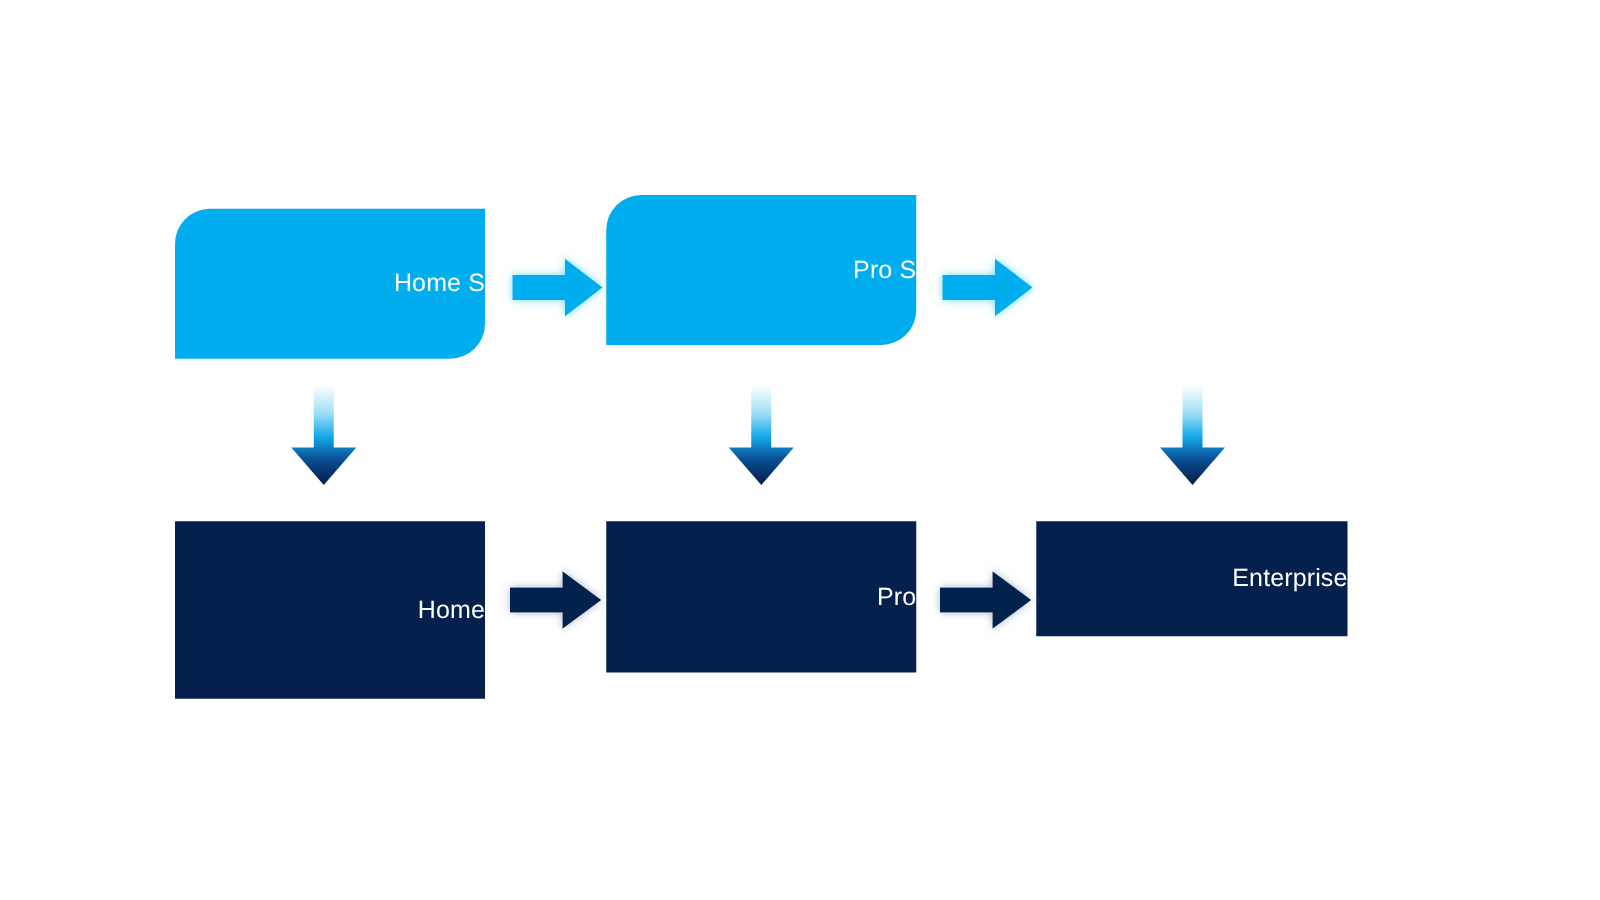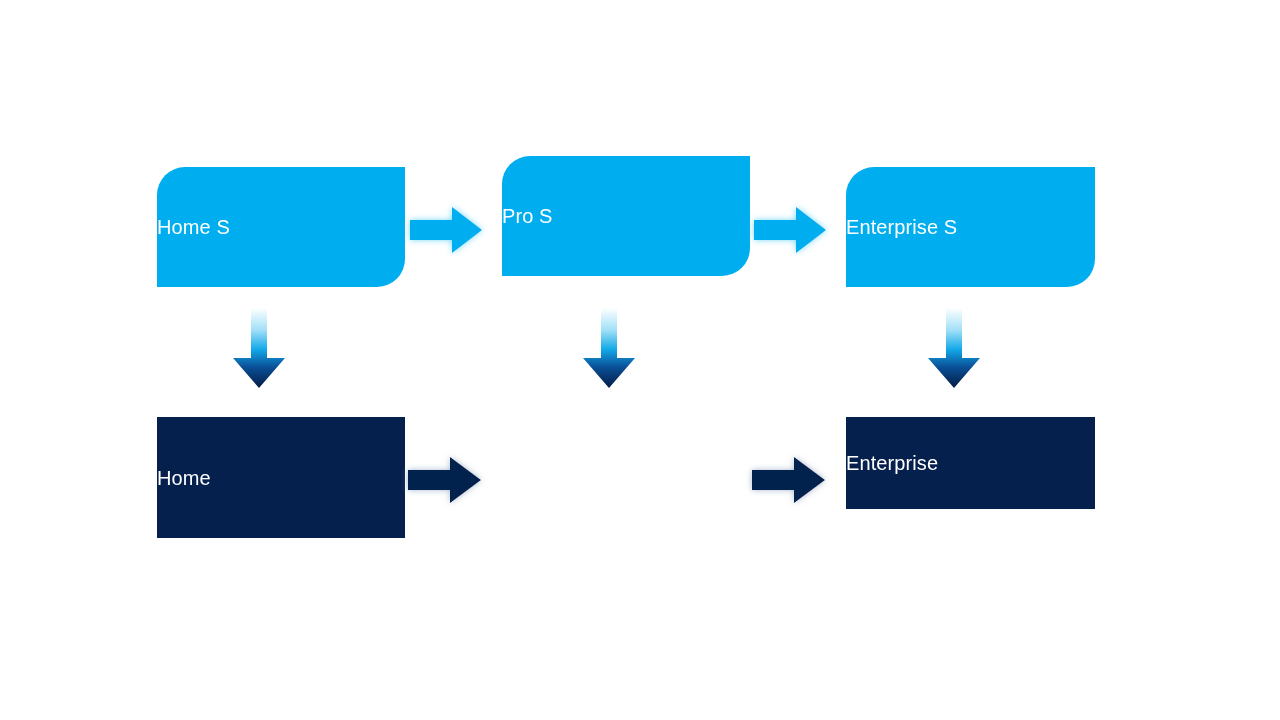--- a/index.html
+++ b/index.html
@@ -21,30 +21,29 @@
     left: 0; top: 0;
     width: 1280px;
     height: 720px;
   }
 
   
   .node {
     position: absolute;
     display: flex;
     align-items: center;
-    justify-content: flex-start;
+    justify-content: flex-end;
     box-sizing: border-box;
     color: #ffffff;
     font-size: 20px;
     font-weight: 400;
     letter-spacing: .1px;
     line-height: 1.2;
     text-align: center;
     user-select: none;
-    margin-left: 17px;
   }
 
   
   .node.tier-s {
     background: #00AEEF;
     border-radius: 28px 0 28px 0;
   }
 
   
   .node.tier-base {
@@ -70,23 +69,20 @@
 <div id="canvas">
 
   <div class="node tier-s" style="left:140px; top:167px; width:248px; height:120px;">
     <span class="node-label">Home S</span>
   </div>
 
   <div class="node tier-s" style="left:485px; top:156px; width:248px; height:120px;">
     <span class="node-label">Pro S</span>
   </div>
 
-  <div class="node tier-s" style="left:829px; top:167px; width:249px; height:120px;">
-    <span class="node-label">Enterprise S</span>
-  </div>
 
   <span class="arrow" style="left:406px; top:200px; width:80px; height:60px;">
     <svg width="80" height="60" viewBox="0 0 80 60" aria-hidden="true">
       <defs>
         <filter id="glowCyanA" x="-60%" y="-60%" width="220%" height="220%">
           <feGaussianBlur in="SourceAlpha" stdDeviation="3.2" result="b"></feGaussianBlur>
           <feFlood flood-color="#5FD2F7" flood-opacity="0.85"></feFlood>
           <feComposite in2="b" operator="in" result="g"></feComposite>
           <feMerge>
             <feMergeNode in="g"></feMergeNode>
@@ -153,24 +149,27 @@
           <stop offset="28%" stop-color="#9FDFF7"></stop>
           <stop offset="52%" stop-color="#12A8E8"></stop>
           <stop offset="74%" stop-color="#0A4F96"></stop>
           <stop offset="100%" stop-color="#041C45"></stop>
         </linearGradient>
       </defs>
       <path d="M23,0 L39,0 L39,50 L57,50 L31,80 L5,50 L23,50 Z" fill="url(#vgradC)"></path>
     </svg>
   </span>
 
-  <div class="node tier-base" style="left:140px; top:417px; width:248px; height:121px;">
+  <div class="node tier-base" style="left:140px; top:417px; width:248px; height:142px;">
     <span class="node-label">Home</span>
   </div>
 
+  <div class="node tier-base" style="left:485px; top:417px; width:248px; height:121px;">
+    <span class="node-label">Pro</span>
+  </div>
 
   <div class="node tier-base" style="left:829px; top:417px; width:249px; height:92px;">
     <span class="node-label">Enterprise</span>
   </div>
 
   <span class="arrow" style="left:402px; top:450px; width:84px; height:60px;">
     <svg width="84" height="60" viewBox="0 0 84 60" aria-hidden="true">
       <defs>
         <filter id="glowNavyA" x="-60%" y="-60%" width="220%" height="220%">
           <feGaussianBlur in="SourceAlpha" stdDeviation="3.4" result="b"></feGaussianBlur>

